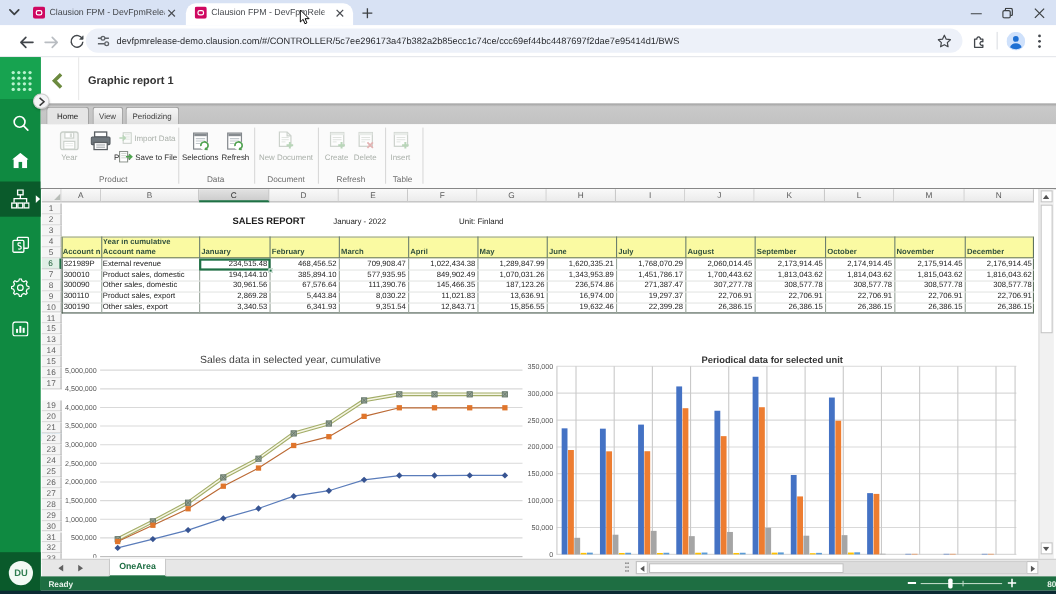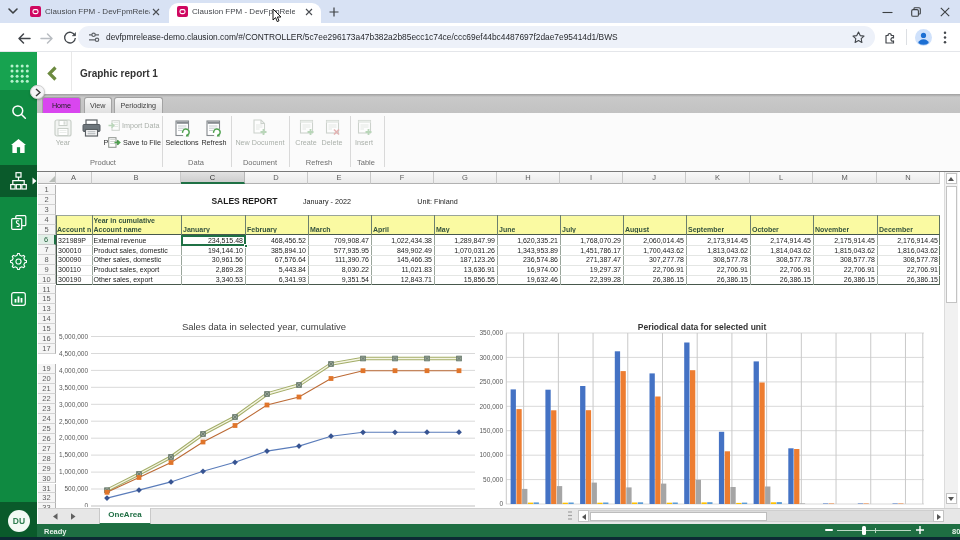--- a/index.html
+++ b/index.html
@@ -141,21 +141,21 @@
     <path d="M1 1 L5 4.5 L1 8" stroke="#3a3a3a" stroke-width="1.4" fill="none"></path>
   </svg>
 <svg class="ab" style="left:47px;top:66px" width="10" height="15" viewBox="0 0 10 15">
     <path d="M8.5 1.5 L2.5 7.5 L8.5 13.5" stroke="#6c8a3f" stroke-width="3.2" fill="none"></path>
   </svg>
 <div class="ab" style="left:71px;top:52px;width:1px;height:39px;background:#e8e8e8;"></div>
 <div class="ab" style="left:80px;top:68px;font-size:10px;color:#333;font-weight:600;">Graphic report 1</div>
 <div class="ab" style="left:37px;top:94px;width:923px;height:19px;background:linear-gradient(180deg,#9e9e9e,#c9c9c9 3px,#c2c2c2);"></div>
 <div class="ab" style="left:84px;top:96.5px;width:27.5px;height:16.5px;background:linear-gradient(180deg,#f6f6f6,#e0e0e0);border:1px solid #a3a3a3;border-bottom:none;border-radius:3px 3px 0 0;font-size:7.2px;color:#3d3d3d;text-align:center;line-height:15px;">View</div>
 <div class="ab" style="left:114px;top:96.5px;width:48.5px;height:16.5px;background:linear-gradient(180deg,#f6f6f6,#e0e0e0);border:1px solid #a3a3a3;border-bottom:none;border-radius:3px 3px 0 0;font-size:7.2px;color:#3d3d3d;text-align:center;line-height:15px;">Periodizing</div>
-<div class="ab" style="left:42px;top:96.5px;width:39px;height:16.5px;background:#d946ef;border:1px solid #a3a3a3;border-bottom:none;border-radius:3px 3px 0 0;font-size:7.2px;color:#1c1c1c;text-align:center;line-height:15px;z-index:5;">Home</div>
+<div class="ab" style="left:42px;top:96.5px;width:39px;height:16.5px;background:#e5e5e5;border:1px solid #a3a3a3;border-bottom:none;border-radius:3px 3px 0 0;font-size:7.2px;color:#1c1c1c;text-align:center;line-height:15px;z-index:5;">Home</div>
 <div class="ab" style="left:37px;top:113px;width:923px;height:57.5px;background:#fbfbfb;"></div>
 <div class="ab" style="left:162px;top:116px;width:1px;height:51px;background:#d9d9d9;"></div>
 <div class="ab" style="left:231px;top:116px;width:1px;height:51px;background:#d9d9d9;"></div>
 <div class="ab" style="left:289px;top:116px;width:1px;height:51px;background:#d9d9d9;"></div>
 <div class="ab" style="left:350px;top:116px;width:1px;height:51px;background:#d9d9d9;"></div>
 <div class="ab" style="left:384px;top:116px;width:1px;height:51px;background:#d9d9d9;"></div>
 <div class="ab" style="left:63px;top:158px;width:80px;text-align:center;font-size:7.5px;color:#6e6e6e;">Product</div>
 <div class="ab" style="left:156px;top:158px;width:80px;text-align:center;font-size:7.5px;color:#6e6e6e;">Data</div>
 <div class="ab" style="left:220px;top:158px;width:80px;text-align:center;font-size:7.5px;color:#6e6e6e;">Document</div>
 <div class="ab" style="left:279px;top:158px;width:80px;text-align:center;font-size:7.5px;color:#6e6e6e;">Refresh</div>

